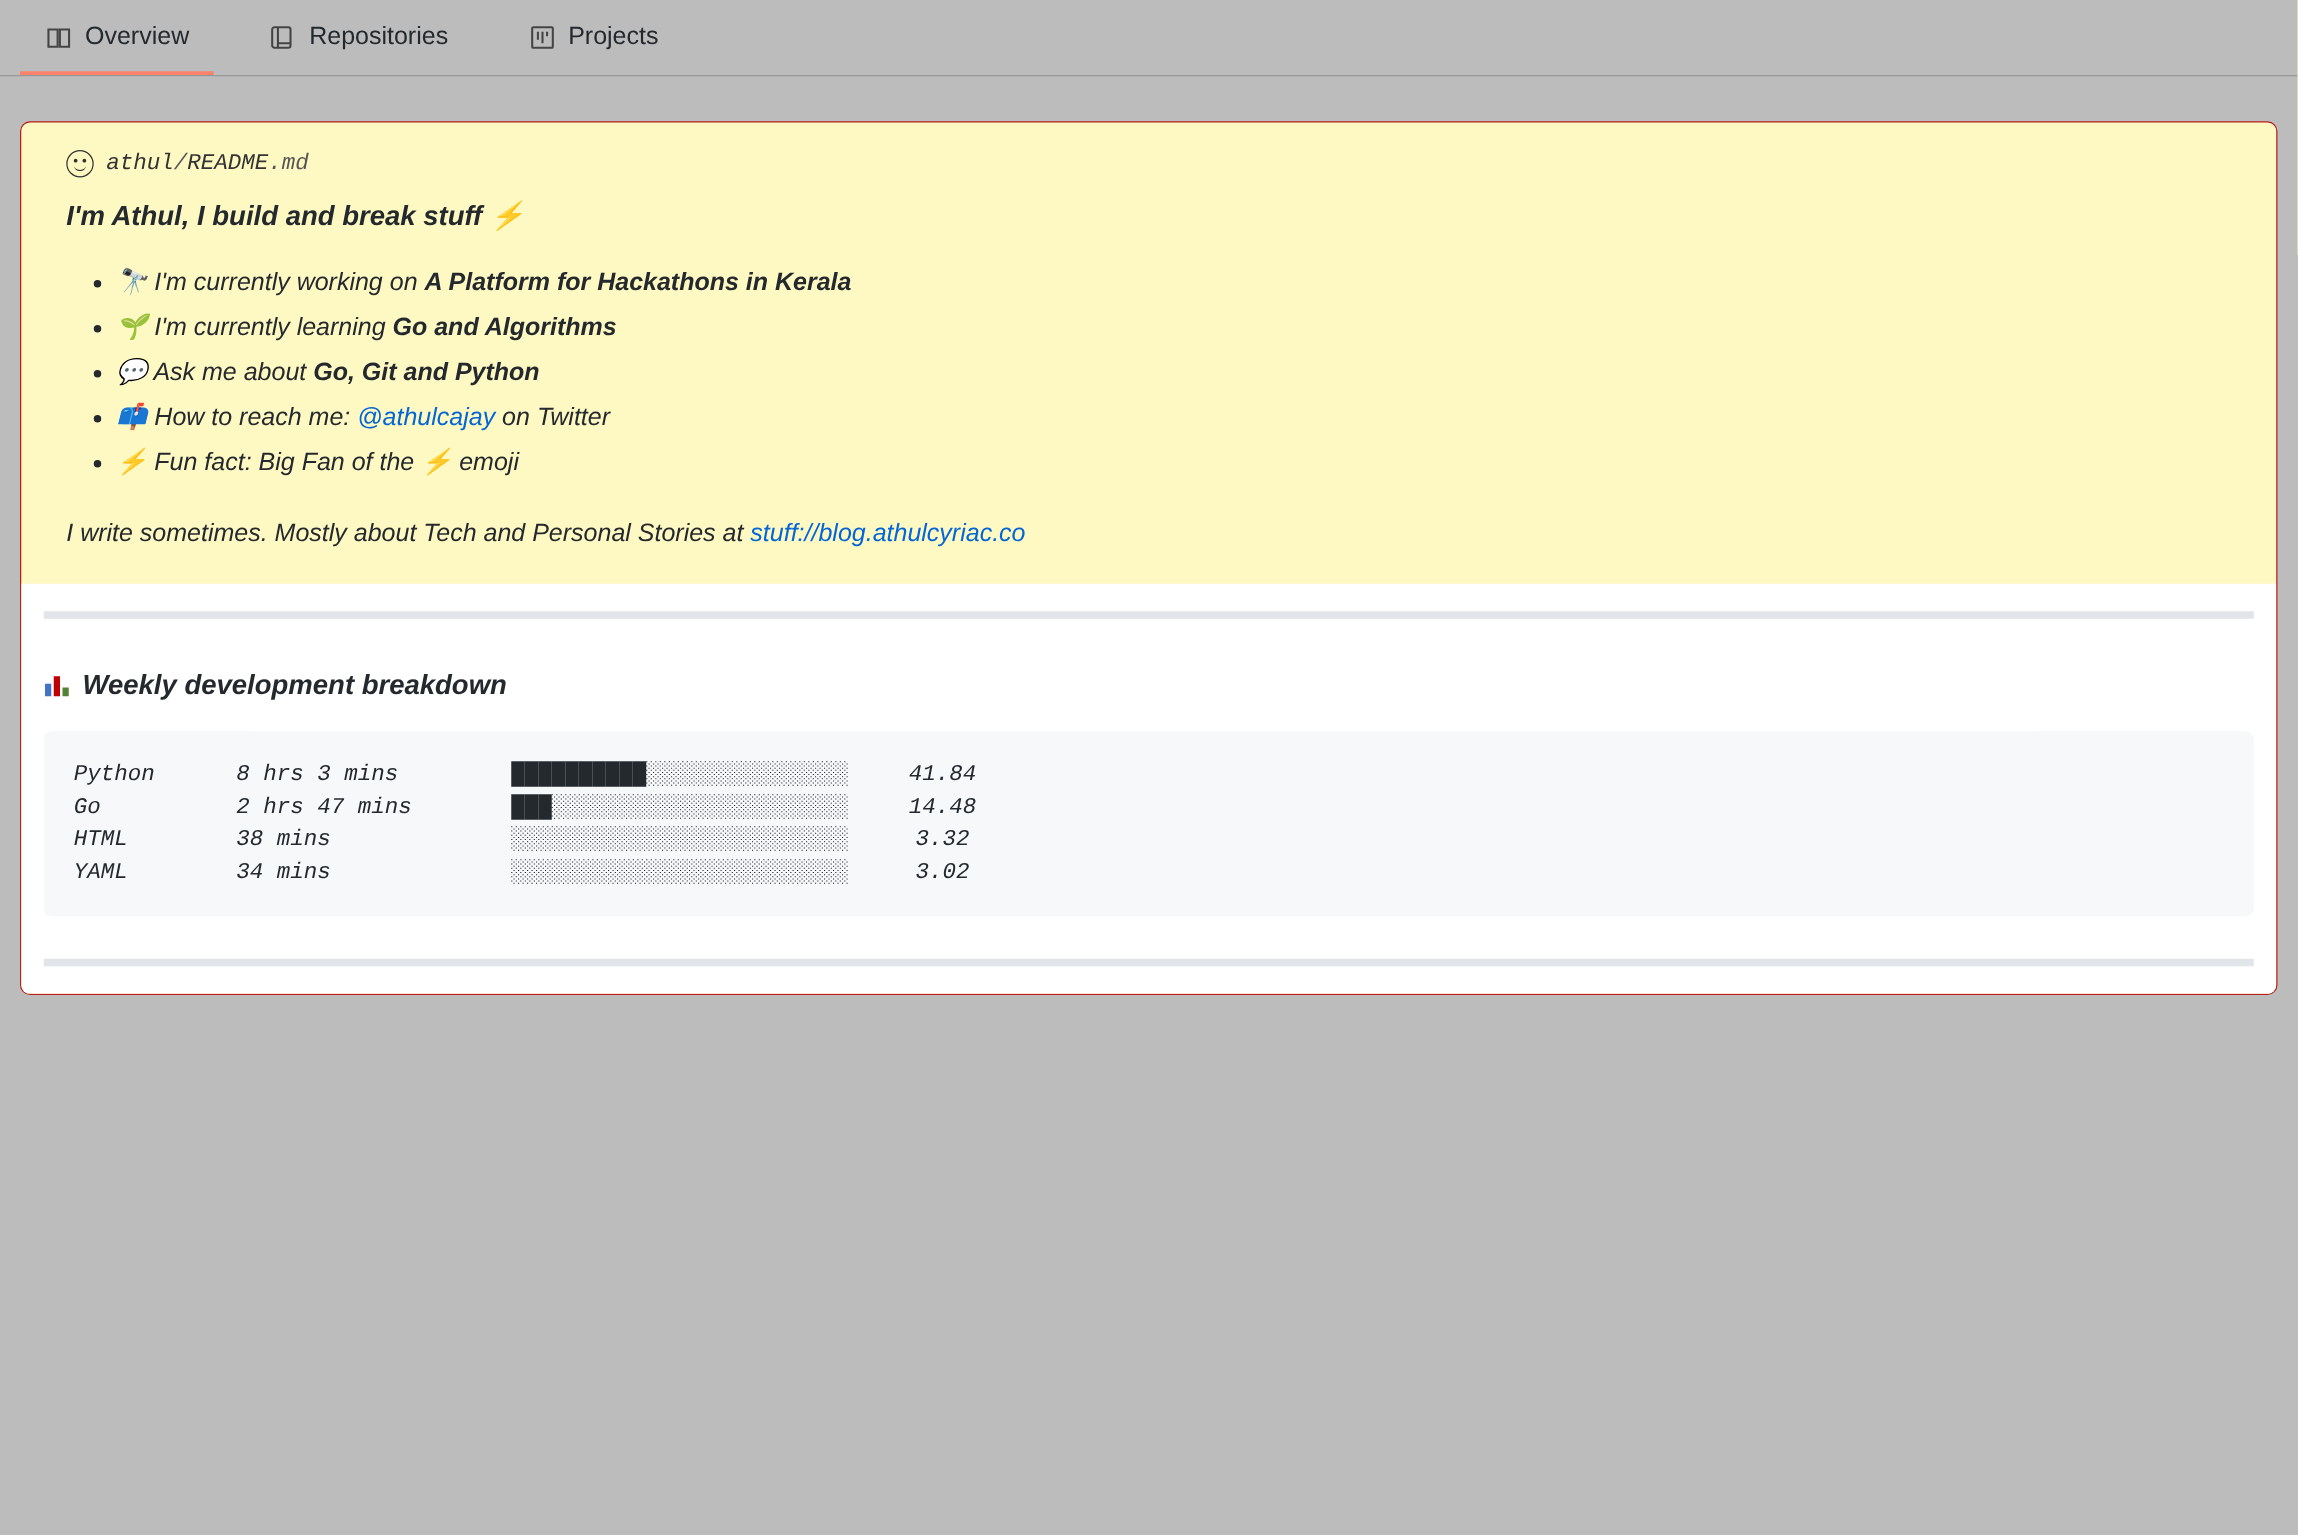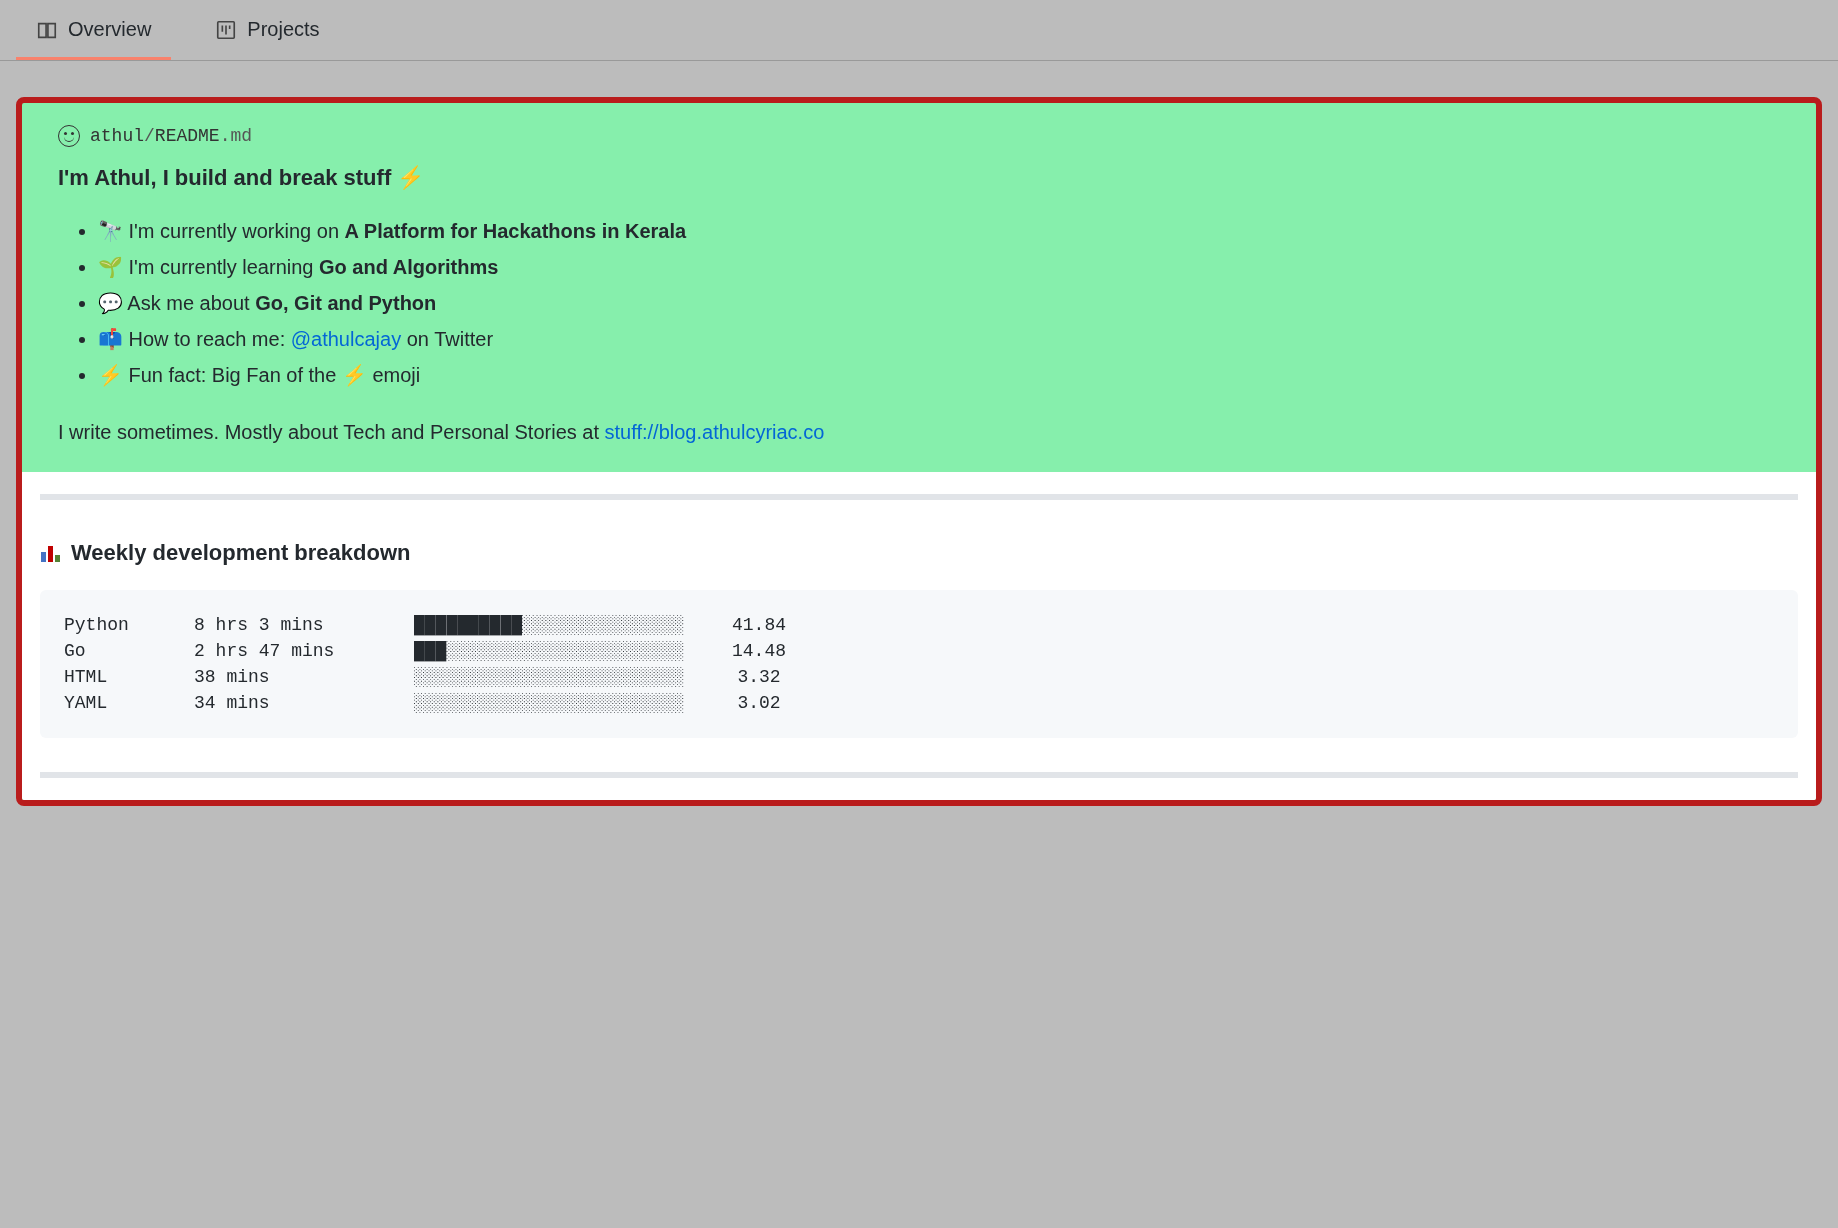--- a/index.html
+++ b/index.html
@@ -26,24 +26,25 @@
       font-size: 20px;
       margin-right: 24px;
     }
     .tab.active {
       border-bottom: 3px solid #f9826c;
       font-weight: 400;
     }
     .tab svg { width: 22px; height: 22px; fill: none; stroke: #444; stroke-width: 1.8; }
     .container {
       margin: 36px 16px 0 16px;
-      border: 6px solid #b91c1c;
+      border: 1px solid #b91c1c;
       border-radius: 8px;
-      background: #86efac;
+      background: #fef9c3;
       overflow: hidden;
+      font-style: italic;
     }
     .readme-header {
       display: flex;
       align-items: center;
       gap: 10px;
       padding: 22px 36px 0 36px;
       font-family: SFMono-Regular, Consolas, "Liberation Mono", Menlo, monospace;
       font-size: 18px;
       color: #333;
     }
@@ -155,20 +156,26 @@
   </style>
 </head>
 <body>
 
 <div class="tabs">
   <div class="tab active">
     <svg viewBox="0 0 24 24">
         <path d="M3 5 h8 v15 h-8z M13 5 h8 v15 h-8z M11 5 v15 M13 5 v15"></path>
       </svg>
     <span>Overview</span>
+  </div>
+  <div class="tab">
+    <svg viewBox="0 0 24 24">
+        <path d="M5 3 h12 a2 2 0 0 1 2 2 v14 a2 2 0 0 1 -2 2 h-12 a2 2 0 0 1 -2 -2 v-14 a2 2 0 0 1 2 -2 z M8 3 v18 M8 17 h11"></path>
+      </svg>
+    <span>Repositories</span>
   </div>
   <div class="tab">
     <svg viewBox="0 0 24 24">
         <rect x="3" y="3" width="18" height="18" rx="1"></rect>
         <path d="M8 7 v7 M12 7 v10 M16 7 v4"></path>
       </svg>
     <span>Projects</span>
   </div>
 </div>
 

